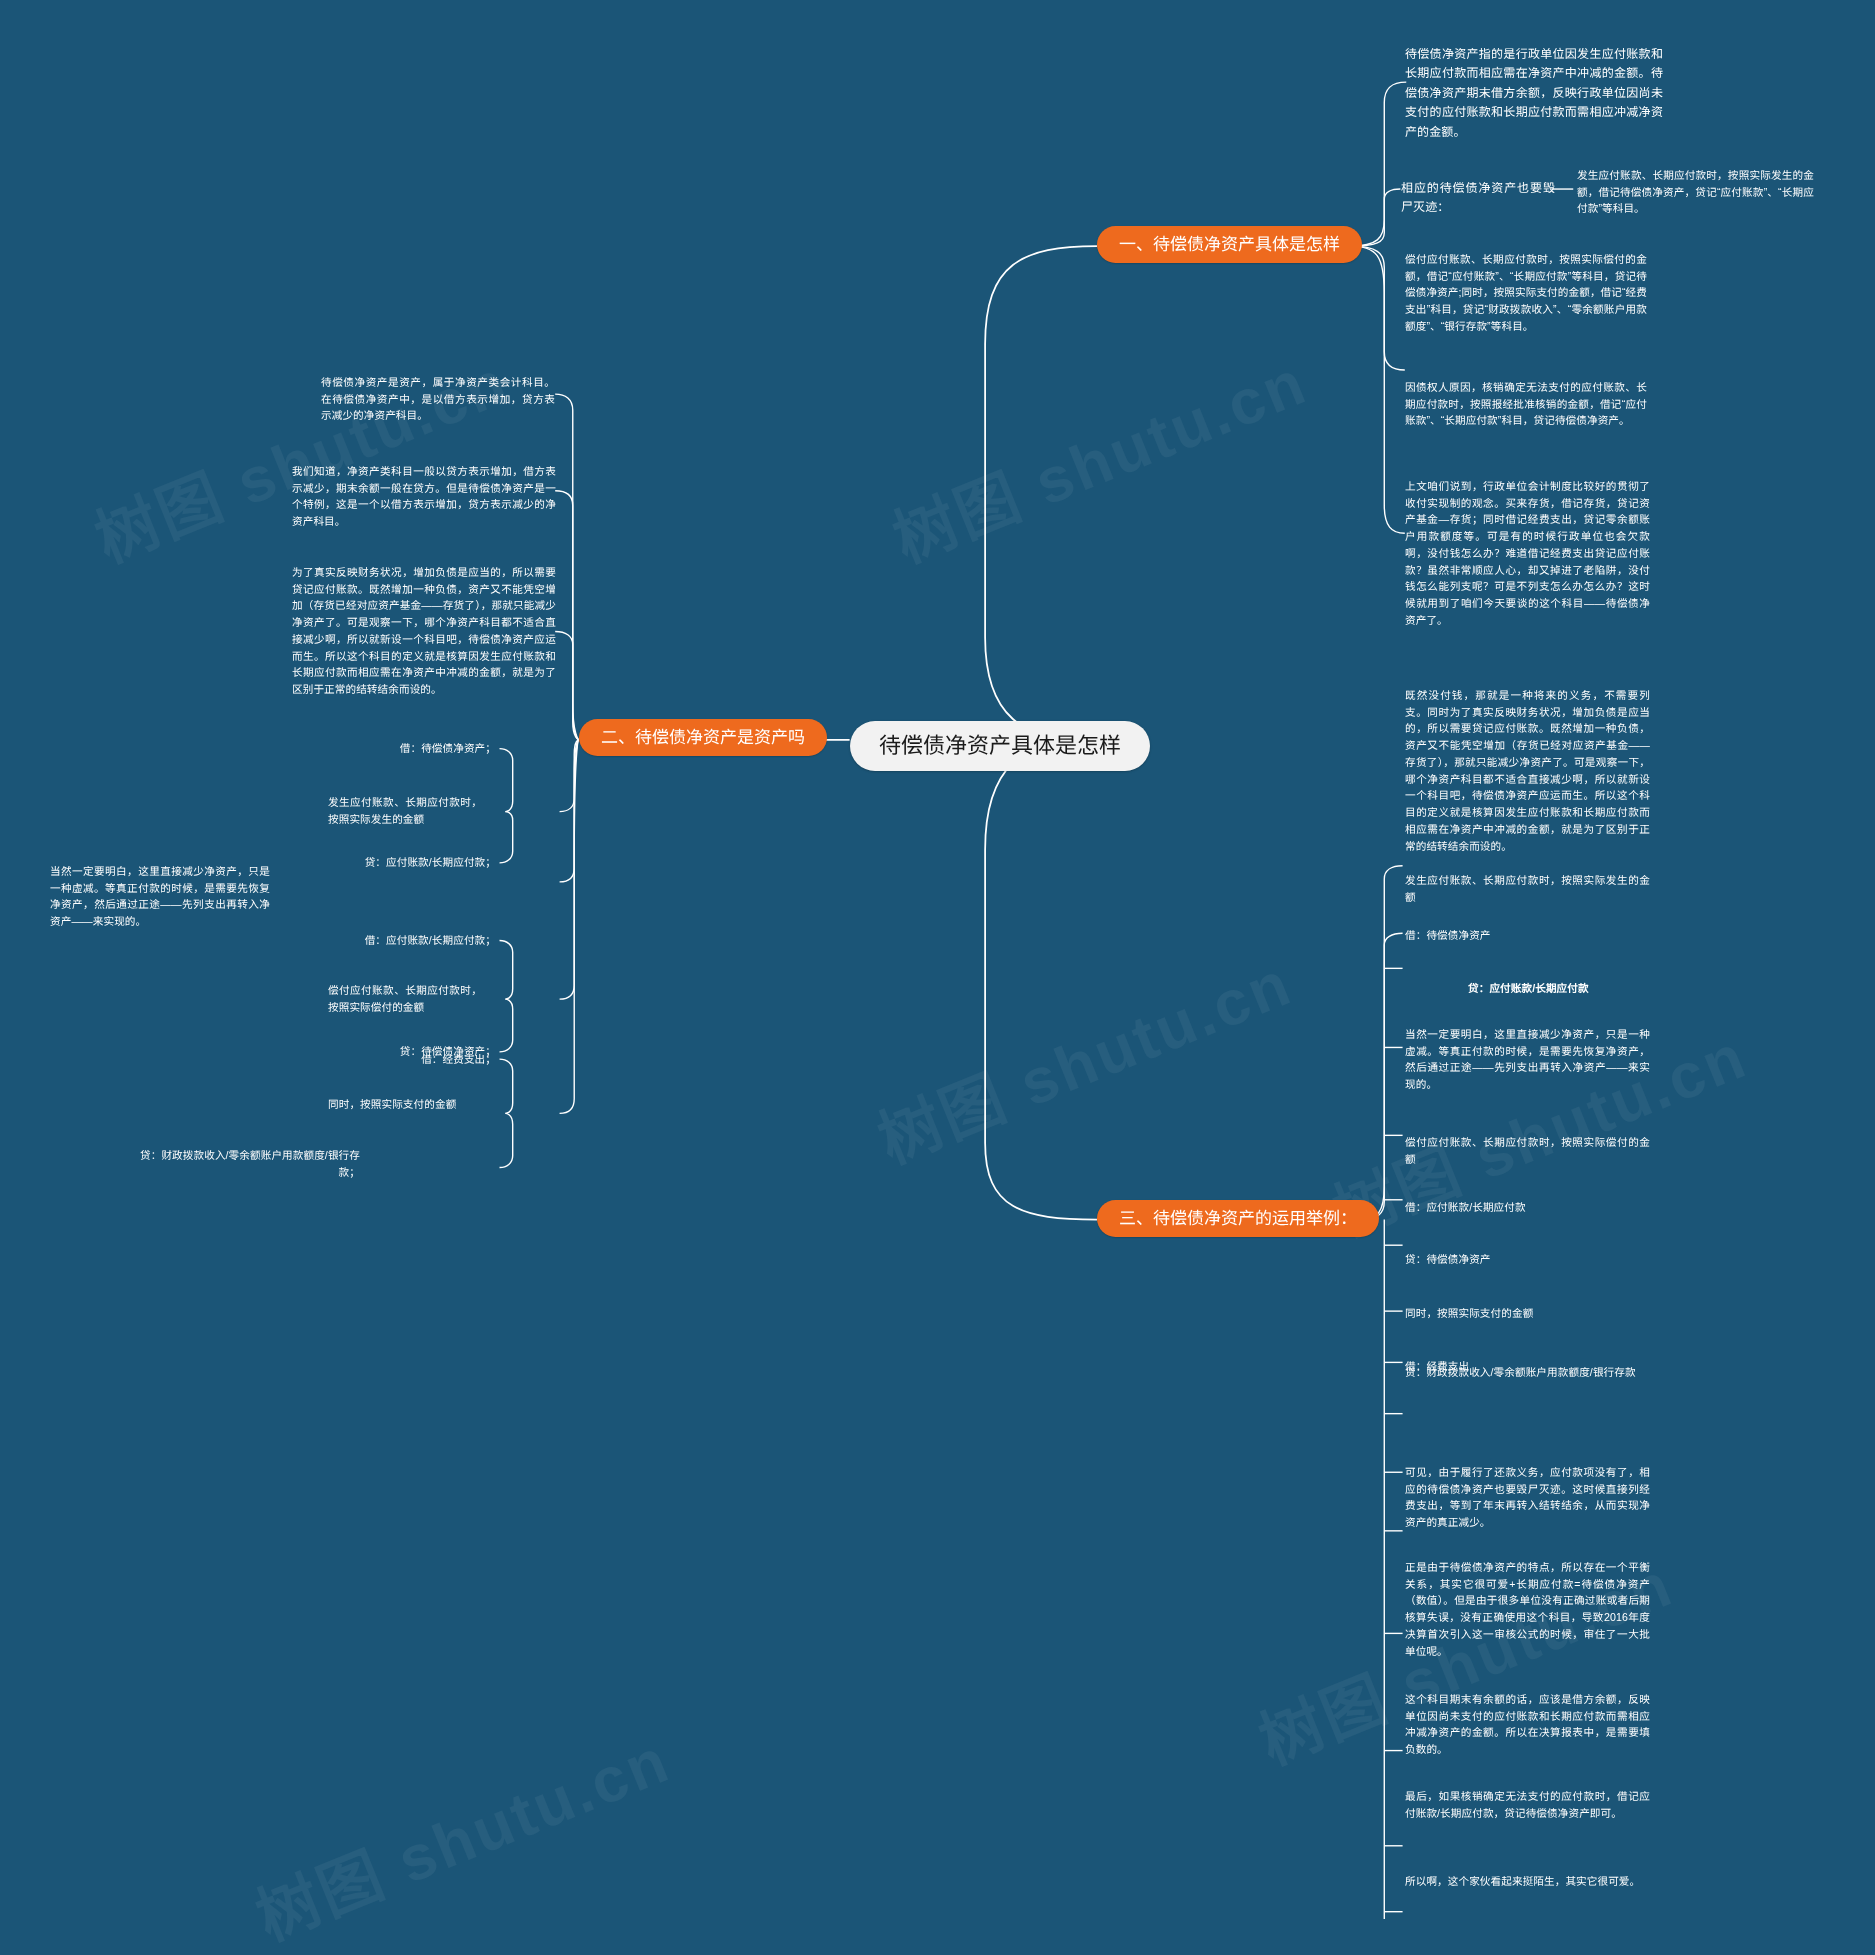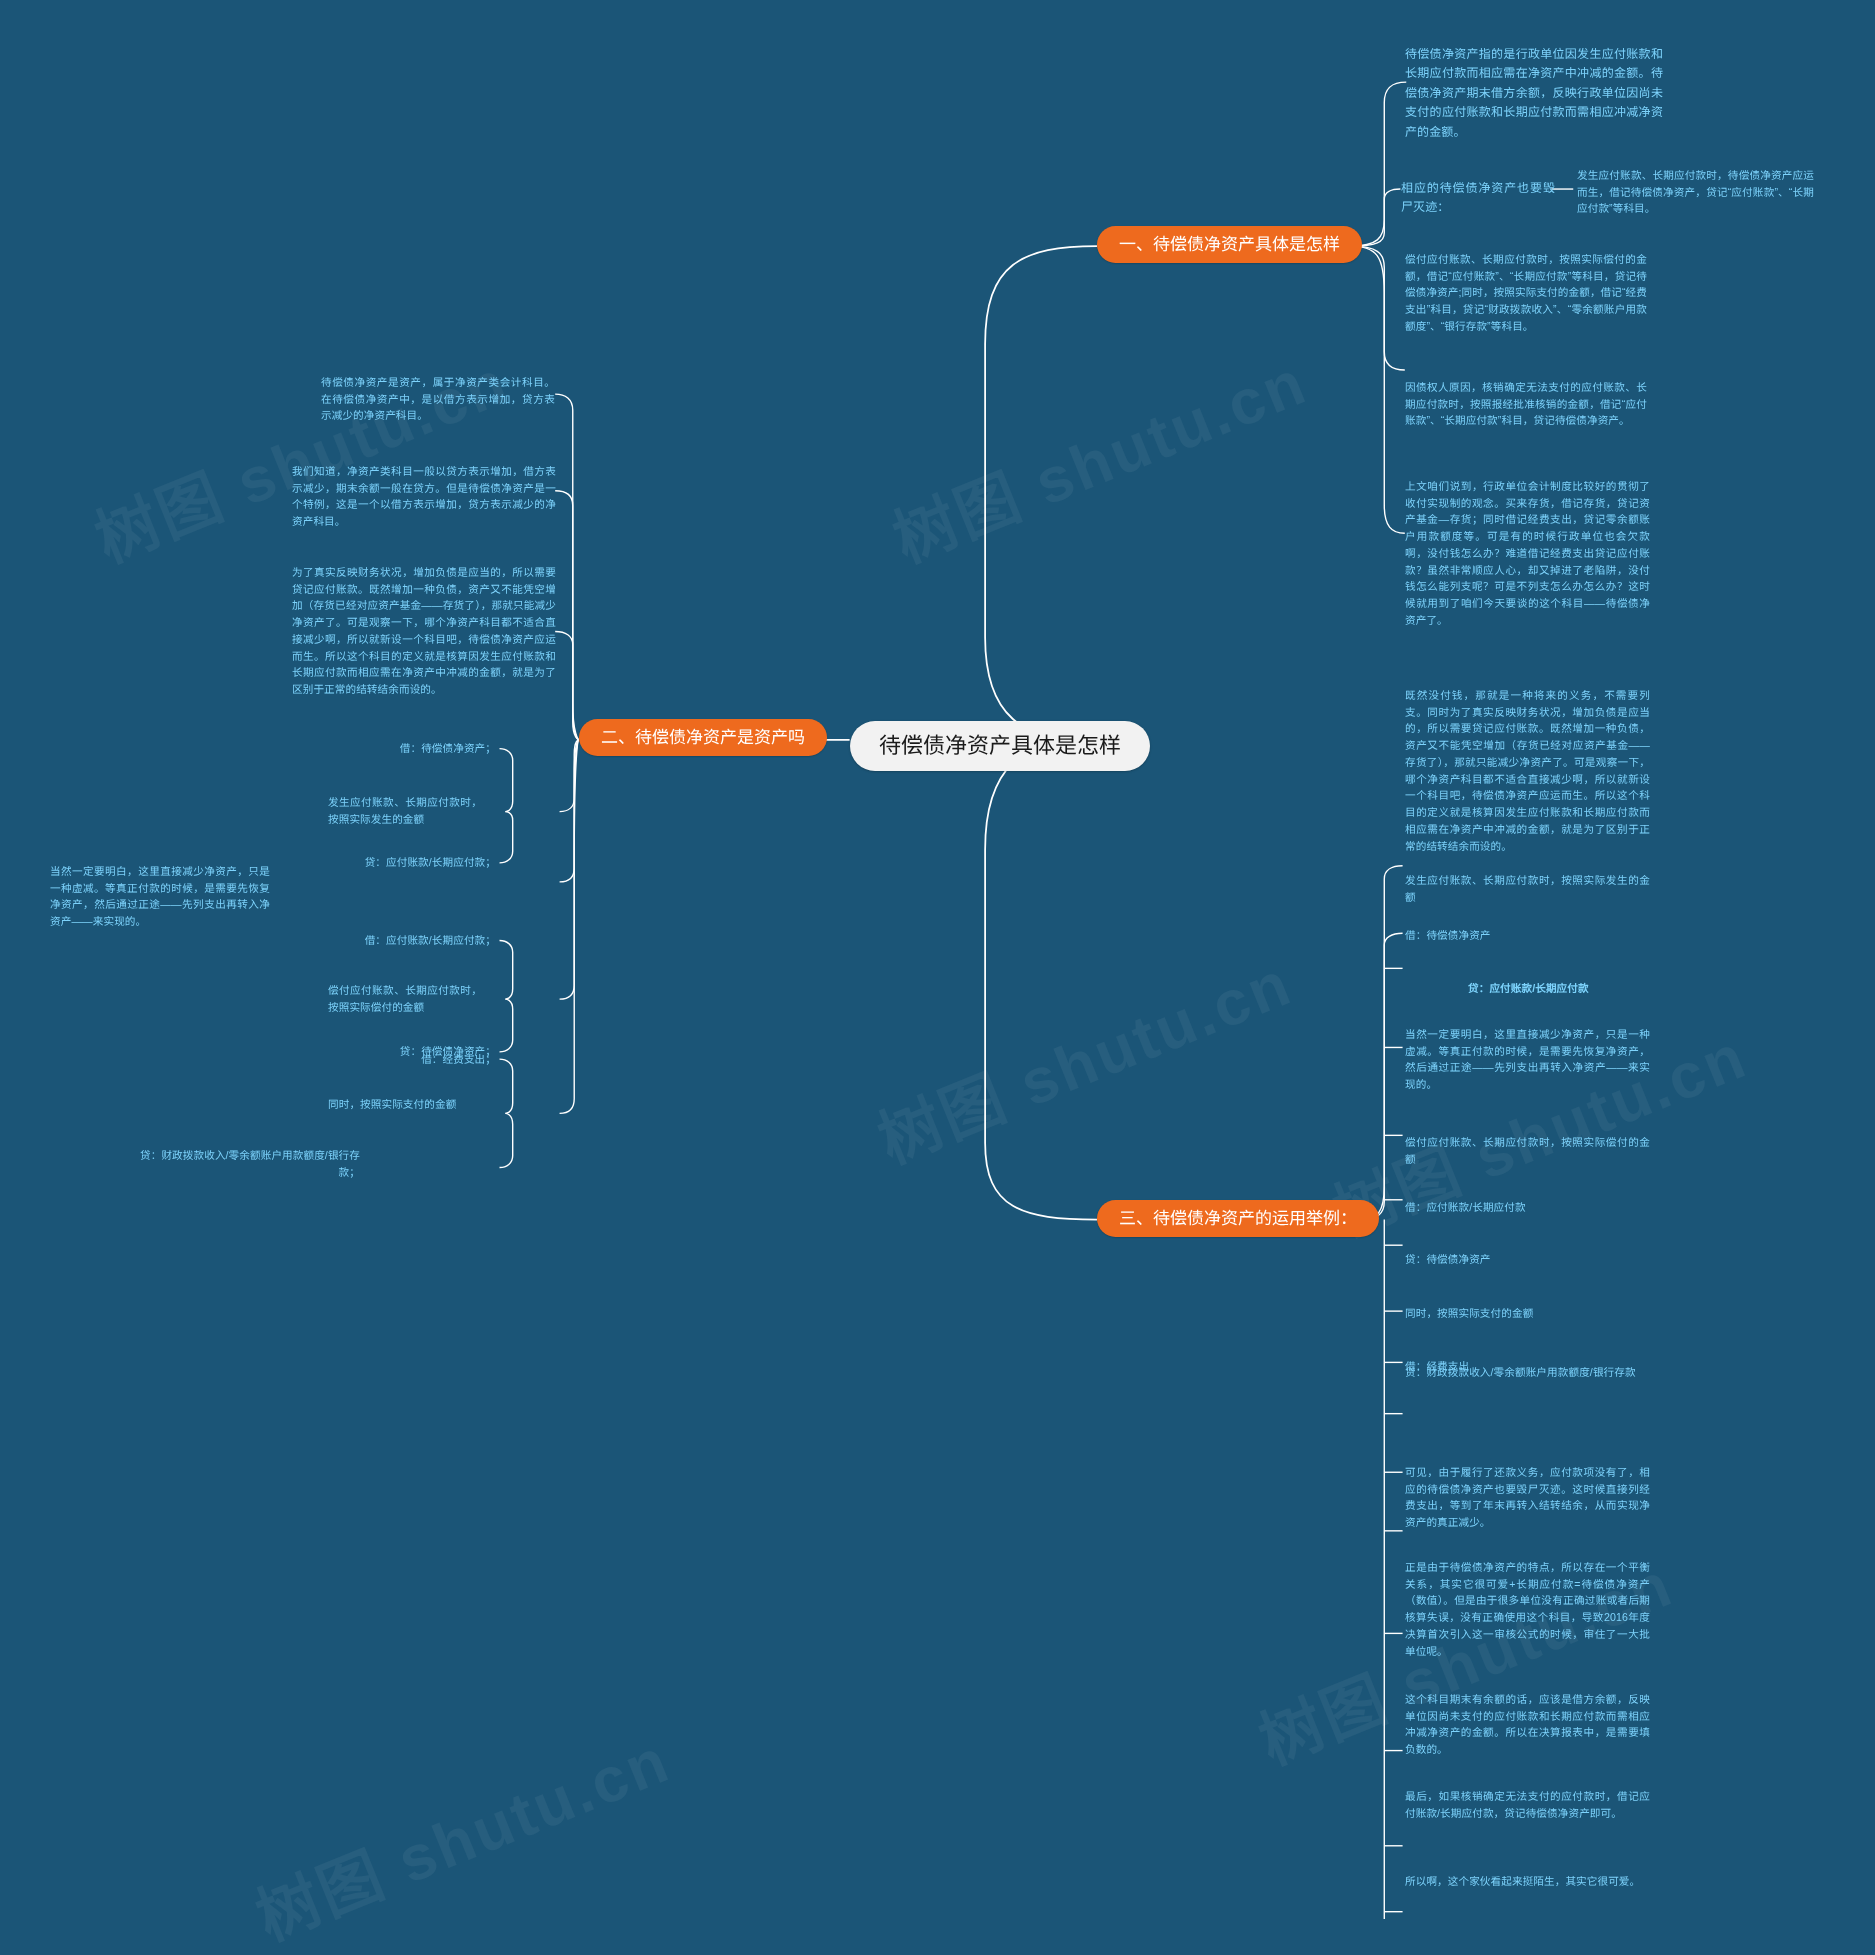--- a/index.html
+++ b/index.html
@@ -56,21 +56,21 @@
     background: #ee6a1e;
     color: #ffffff;
     border-radius: 19px;
     padding: 8px 22px;
     font-size: 17px;
     white-space: nowrap;
     line-height: 1.25;
     box-shadow: 0 0.7px 1.5px rgba(0,0,0,0.2);
   }
   .leaf {
-    color: #7dd3fc;
+    color: #ffffff;
     font-size: 12px;
     line-height: 1.62;
     letter-spacing: 0.1px;
     text-align: justify;
     word-break: break-all;
   }
   .leaf.tiny  { font-size: 10.6px; line-height: 1.58; }
   .leaf.ra { text-align: right; word-break: normal; white-space: nowrap; }
   .leaf.nw { white-space: nowrap; word-break: normal; text-align: left; }
 </style>
@@ -142,21 +142,21 @@
   <div class="node branch-node" style="left:1097px; top:226px;">一、待偿债净资产具体是怎样</div>
 
   <div class="node branch-node" style="left:579px; top:719px;">二、待偿债净资产是资产吗</div>
 
   <div class="node branch-node" style="left:1097px; top:1200px;">三、待偿债净资产的运用举例：</div>
 
   <div class="node leaf" style="left:1405px; top:45px; width:258px;">待偿债净资产指的是行政单位因发生应付账款和长期应付款而相应需在净资产中冲减的金额。待偿债净资产期末借方余额，反映行政单位因尚未支付的应付账款和长期应付款而需相应冲减净资产的金额。</div>
 
   <div class="node leaf" style="left:1401px; top:179px; width:154px; word-break:normal;">相应的待偿债净资产也要毁尸灭迹：</div>
 
-  <div class="node leaf tiny" style="left:1577px; top:167px; width:237px;">发生应付账款、长期应付款时，待偿债净资产应运而生，借记待偿债净资产，贷记“应付账款”、“长期应付款”等科目。</div>
+  <div class="node leaf tiny" style="left:1577px; top:167px; width:237px;">发生应付账款、长期应付款时，按照实际发生的金额，借记待偿债净资产，贷记“应付账款”、“长期应付款”等科目。</div>
 
   <div class="node leaf tiny" style="left:1405px; top:251px; width:242px;">偿付应付账款、长期应付款时，按照实际偿付的金额，借记“应付账款”、“长期应付款”等科目，贷记待偿债净资产;同时，按照实际支付的金额，借记“经费支出”科目，贷记“财政拨款收入”、“零余额账户用款额度”、“银行存款”等科目。</div>
 
   <div class="node leaf tiny" style="left:1405px; top:379px; width:242px;">因债权人原因，核销确定无法支付的应付账款、长期应付款时，按照报经批准核销的金额，借记“应付账款”、“长期应付款”科目，贷记待偿债净资产。</div>
 
   <div class="node leaf tiny" style="left:1405px; top:478px; width:245px;">上文咱们说到，行政单位会计制度比较好的贯彻了收付实现制的观念。买来存货，借记存货，贷记资产基金—存货；同时借记经费支出，贷记零余额账户用款额度等。可是有的时候行政单位也会欠款啊，没付钱怎么办？难道借记经费支出贷记应付账款？虽然非常顺应人心，却又掉进了老陷阱，没付钱怎么能列支呢？可是不列支怎么办怎么办？这时候就用到了咱们今天要谈的这个科目——待偿债净资产了。</div>
 
   <div class="node leaf tiny" style="left:1405px; top:687px; width:245px;">既然没付钱，那就是一种将来的义务，不需要列支。同时为了真实反映财务状况，增加负债是应当的，所以需要贷记应付账款。既然增加一种负债，资产又不能凭空增加（存货已经对应资产基金——存货了），那就只能减少净资产了。可是观察一下，哪个净资产科目都不适合直接减少啊，所以就新设一个科目吧，待偿债净资产应运而生。所以这个科目的定义就是核算因发生应付账款和长期应付款而相应需在净资产中冲减的金额，就是为了区别于正常的结转结余而设的。</div>
 
   <div class="node leaf tiny" style="left:321px; top:374px; width:234px;">待偿债净资产是资产，属于净资产类会计科目。在待偿债净资产中，是以借方表示增加，贷方表示减少的净资产科目。</div>

